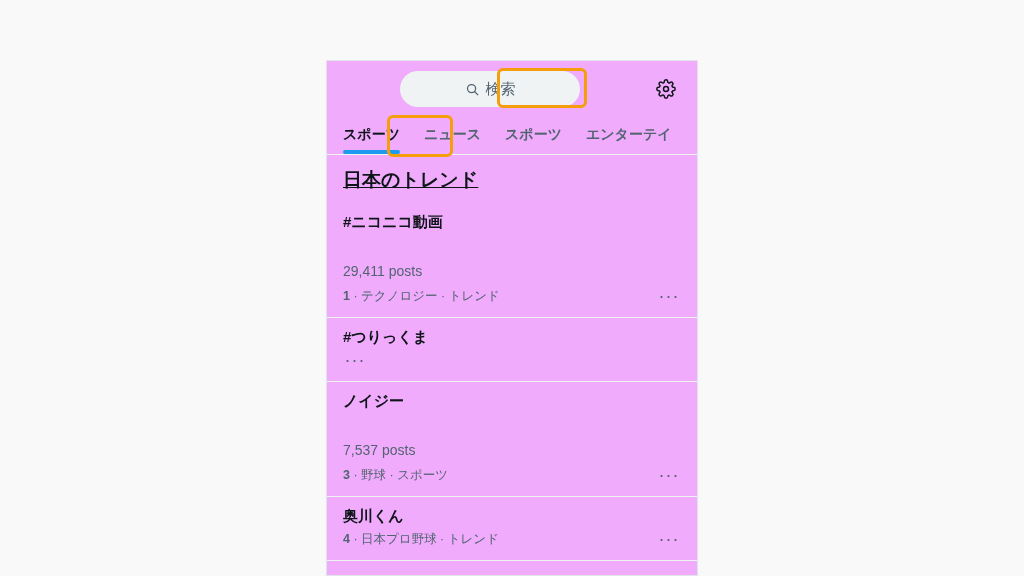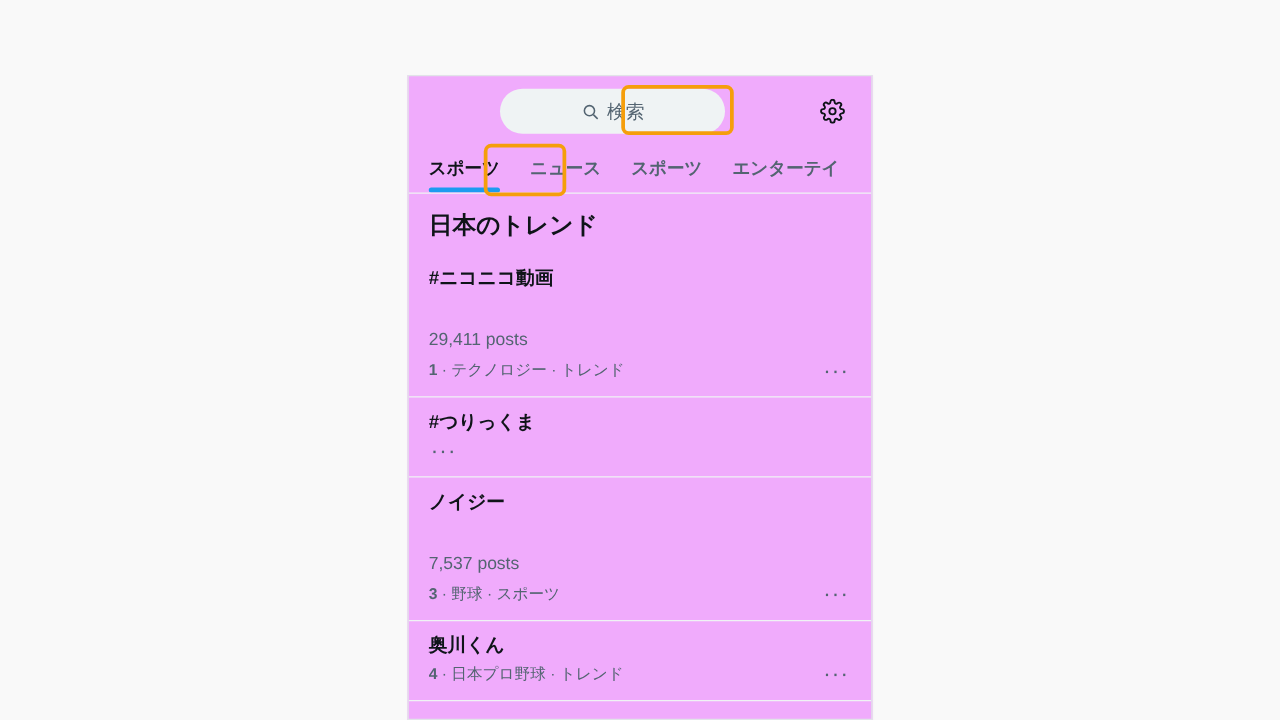--- a/index.html
+++ b/index.html
@@ -82,20 +82,21 @@
     background:#1d9bf0;
     border-radius:2px;
   }
   .tab.last { padding-right:2px; }
 
   .section-title {
     font-size:19px;
     font-weight:800;
     color:#0f1419;
     padding: 12px 16px 10px 16px;
+    text-decoration: underline;
   }
 
   .trend {
     border-bottom:1px solid #eff3f4;
     padding: 10px 16px 12px 16px;
     position:relative;
   }
   .trend:last-child { border-bottom:none; }
   .trend .name { font-size:15px; font-weight:800; color:#0f1419; margin-bottom:4px; }
   .trend .count { font-size:14px; color:#536471; margin-bottom:8px;margin-top:31px; }

